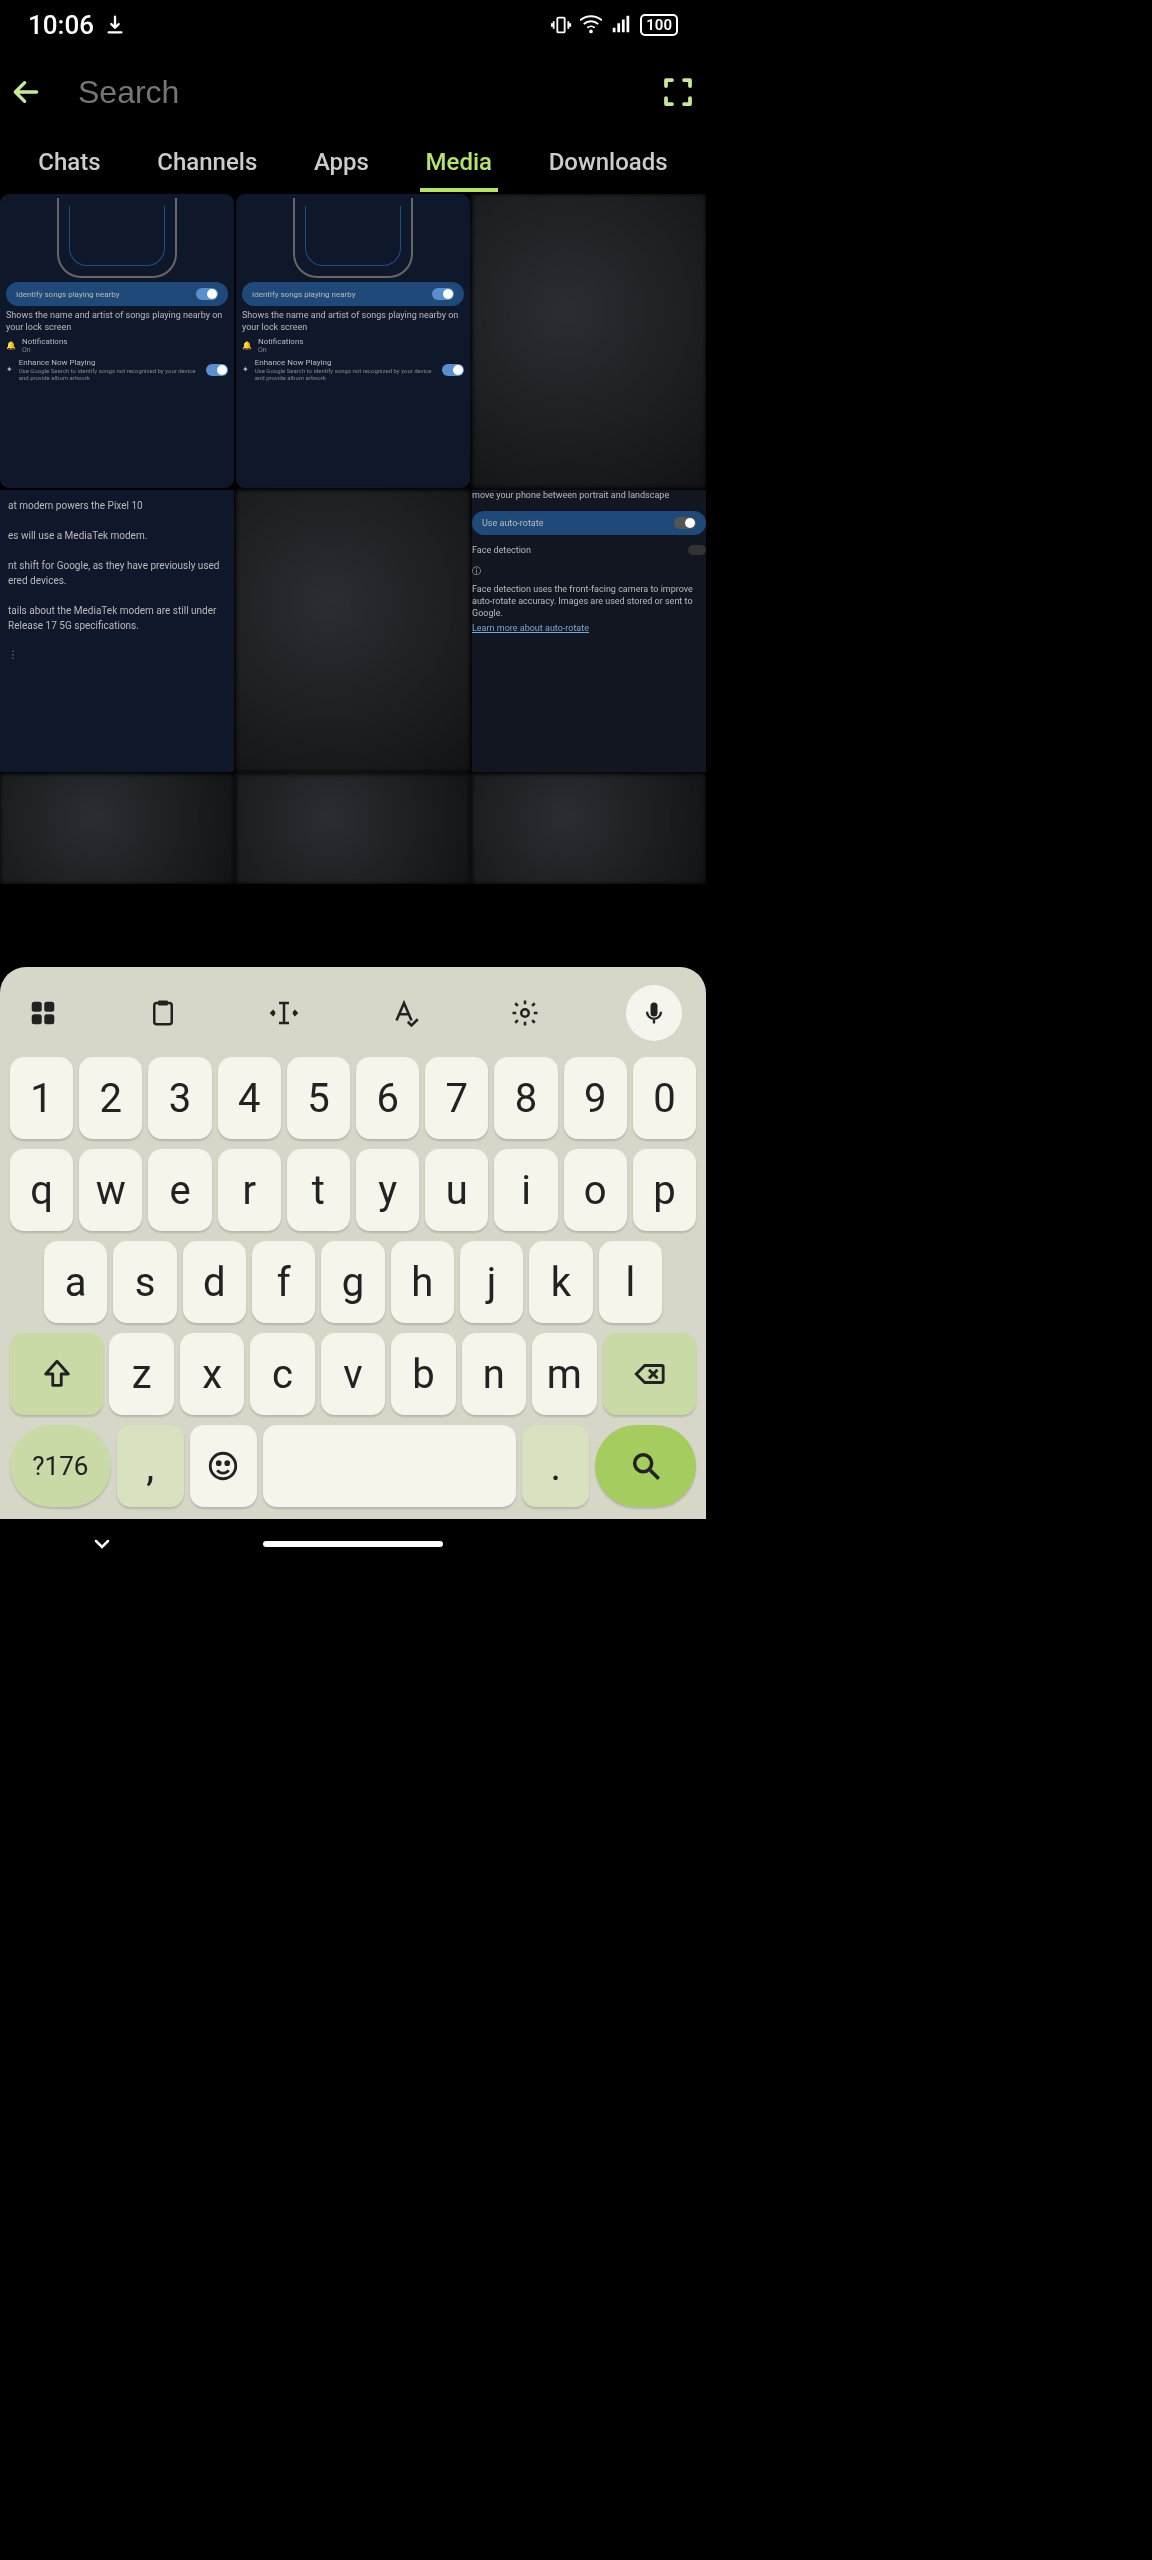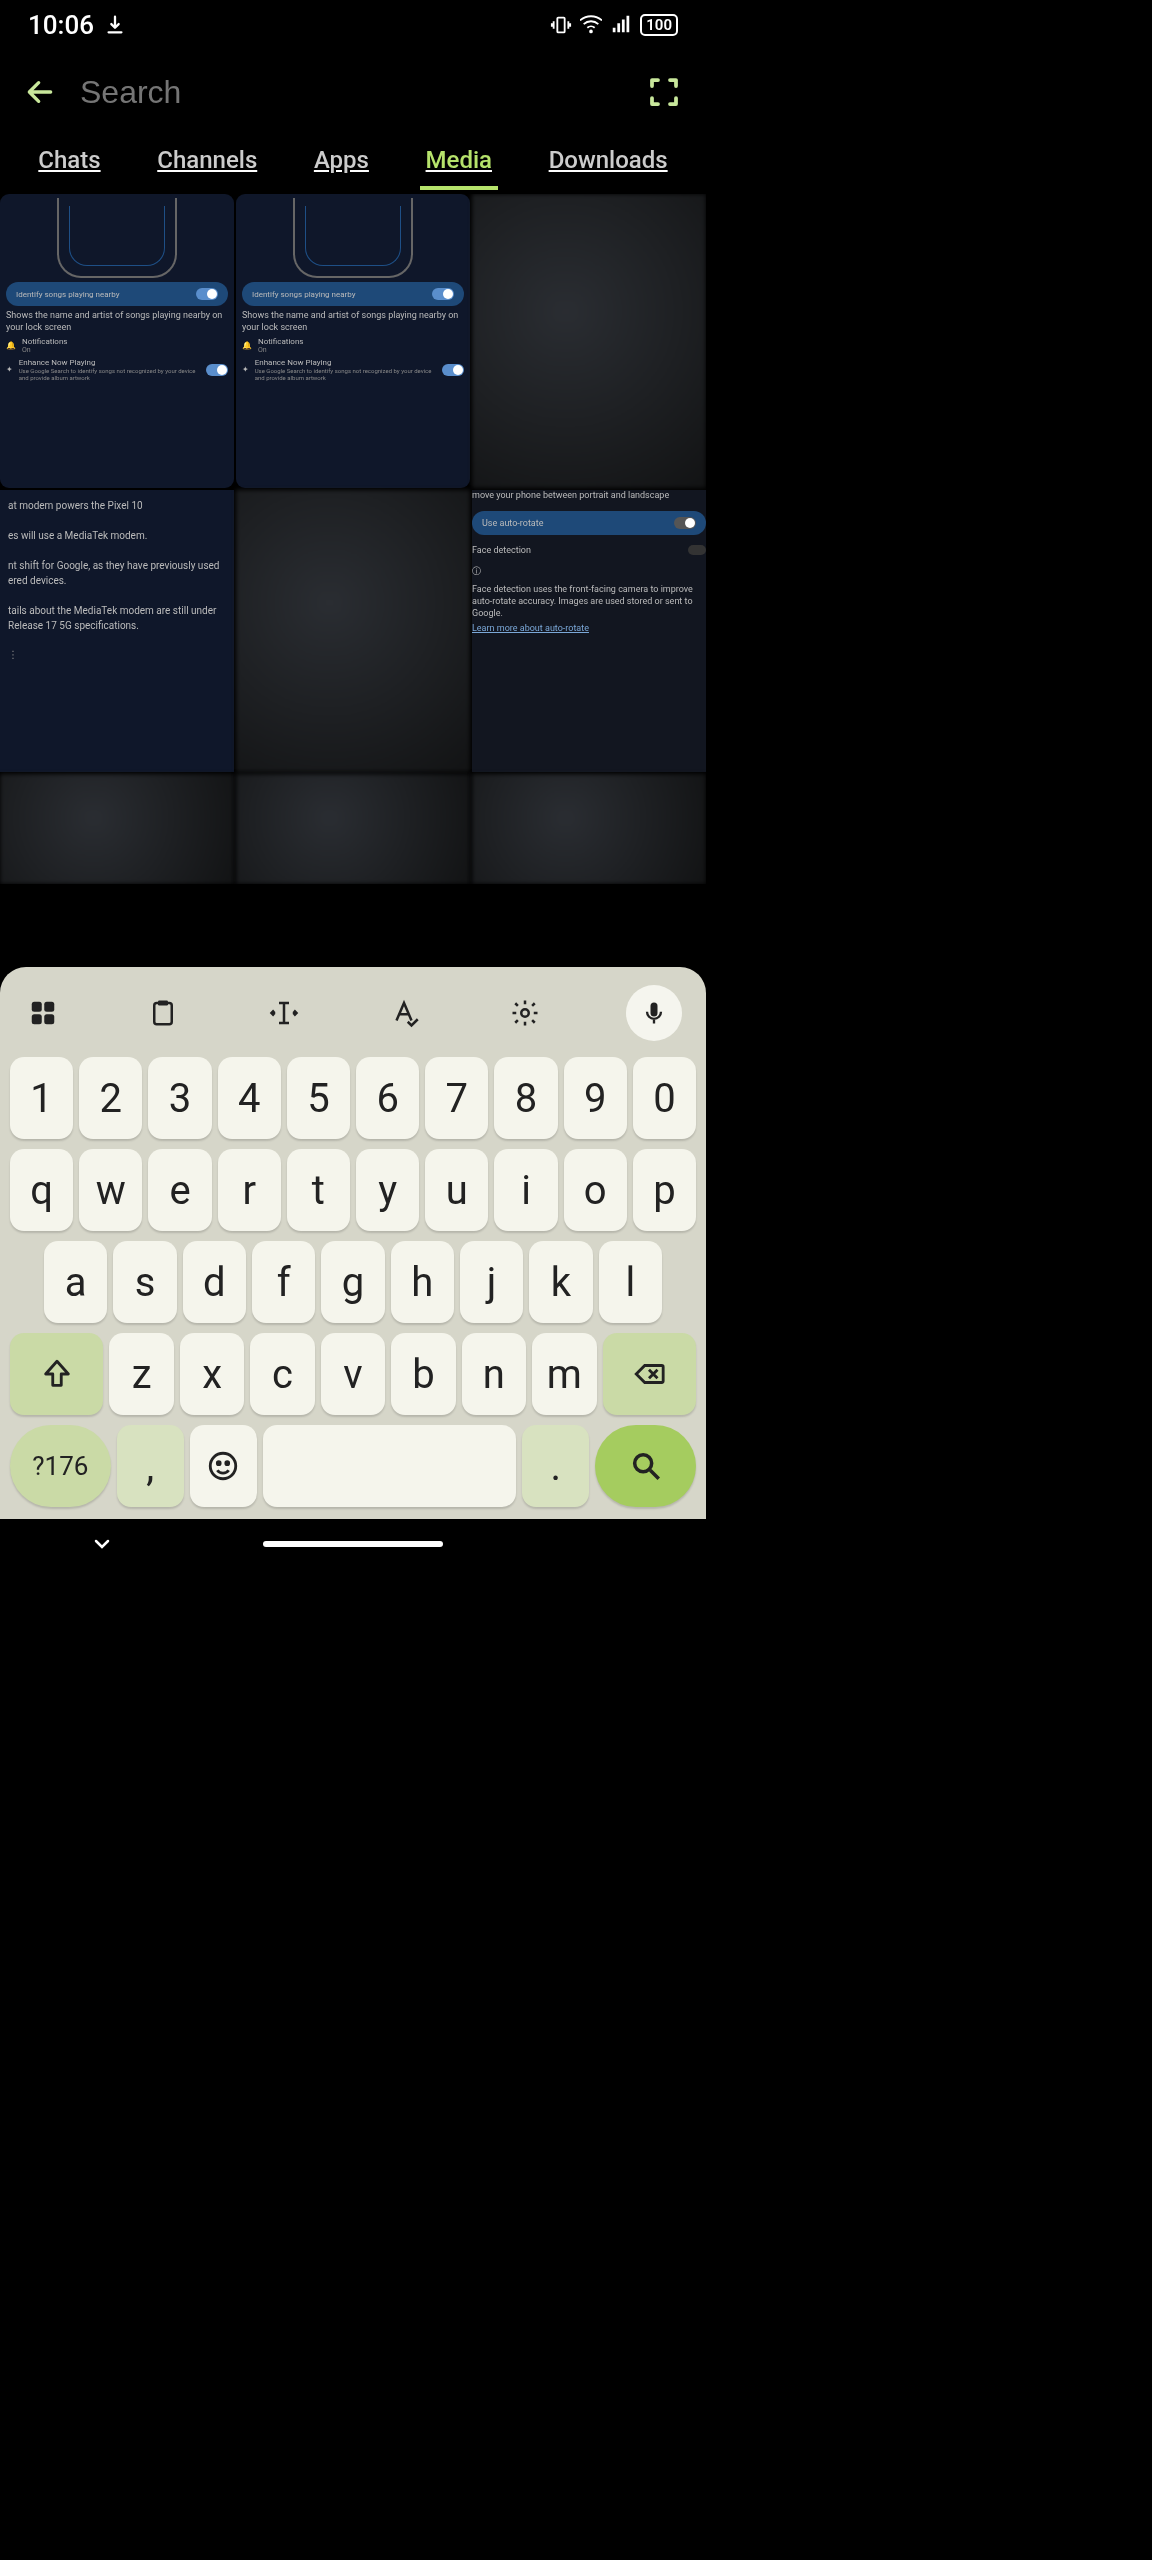--- a/index.html
+++ b/index.html
@@ -24,41 +24,40 @@
 }
 .status-left { display: flex; align-items: center; gap: 10px; }
 .status-right { display: flex; align-items: center; gap: 8px; }
 .status-icon { width: 22px; height: 22px; fill: #fff; }
 .clock { font-size: 26px; }
 
 .header {
   height: 84px;
   display: flex;
   align-items: center;
-  padding: 0 24px;
-  gap: 24px;
+  padding: 0 10px;
+  gap: 36px;
 }
 .back-arrow { width: 32px; height: 32px; stroke: #c8e79b; fill: none; stroke-width: 2.5; }
 .search-text {
   flex: 1;
   font-size: 32px;
   color: #c8e79b;
   outline: none;
   background: transparent;
   border: none;
 }
 .scan-icon { width: 36px; height: 36px; stroke: #c8e79b; fill: none; stroke-width: 2.5; }
 
 .tabs {
   height: 60px;
   display: flex;
   justify-content: space-around;
-  align-items: flex-start;
+  align-items: center;
   padding: 0 10px;
-  text-decoration: underline;
 }
 .tab {
   font-size: 24px;
   color: #ccc;
   font-weight: 500;
   padding: 12px 6px;
   border-bottom: 4px solid transparent;
 }
 .tab.active {
   color: #b6e36b;

